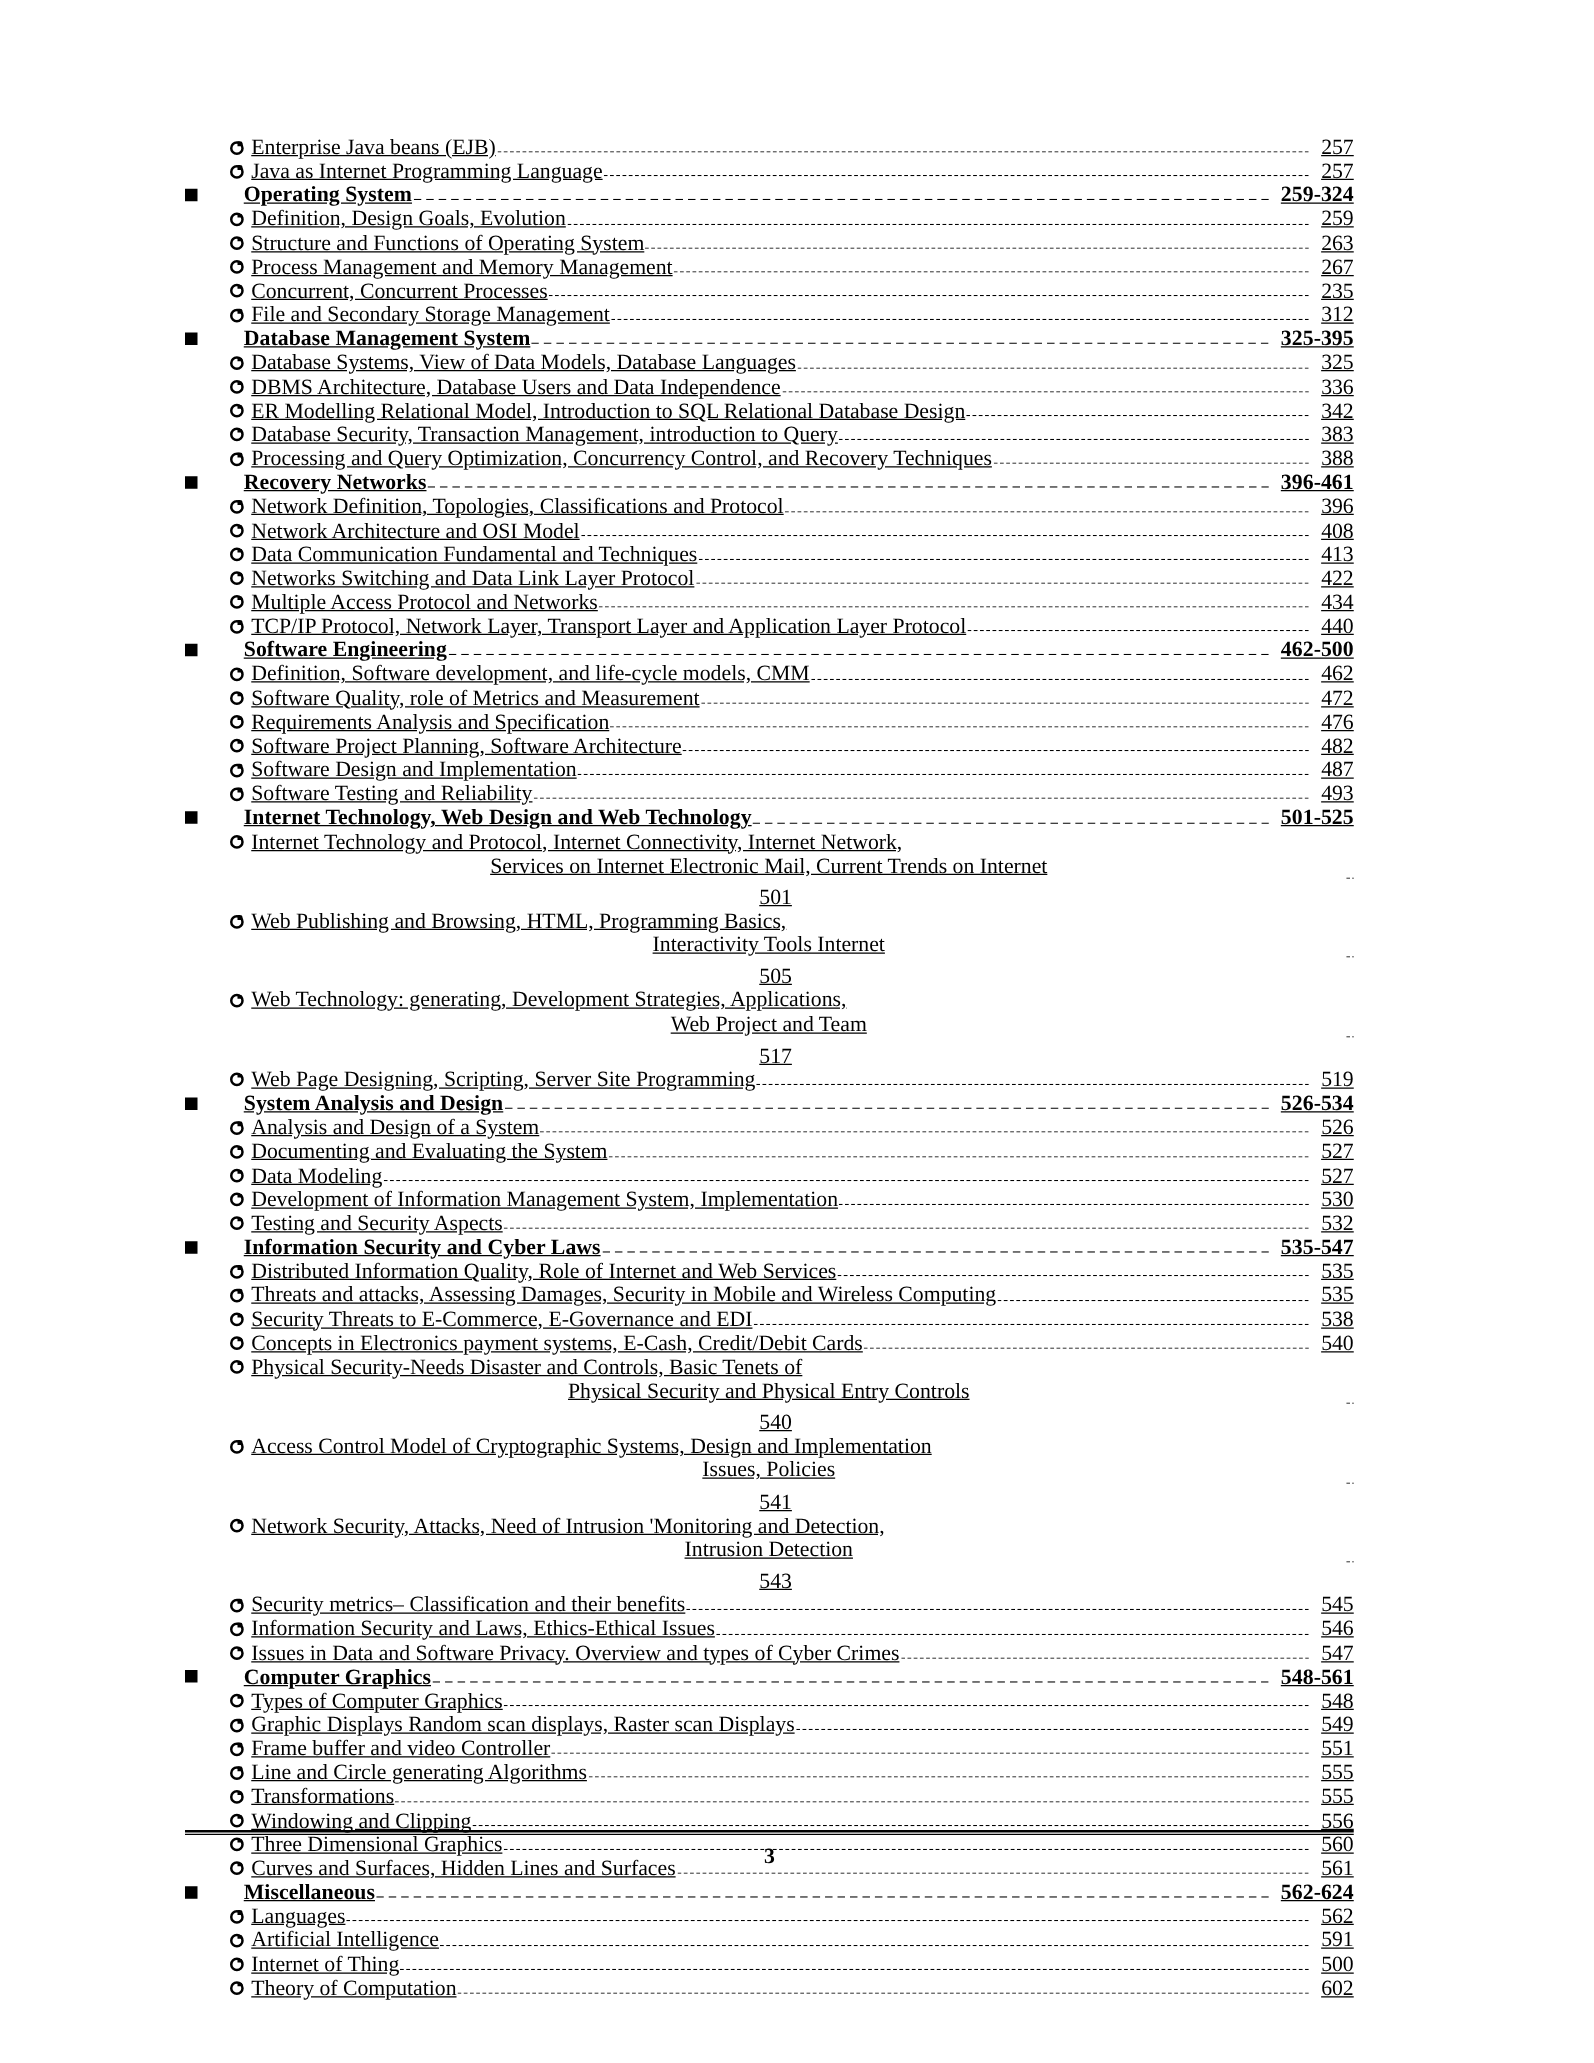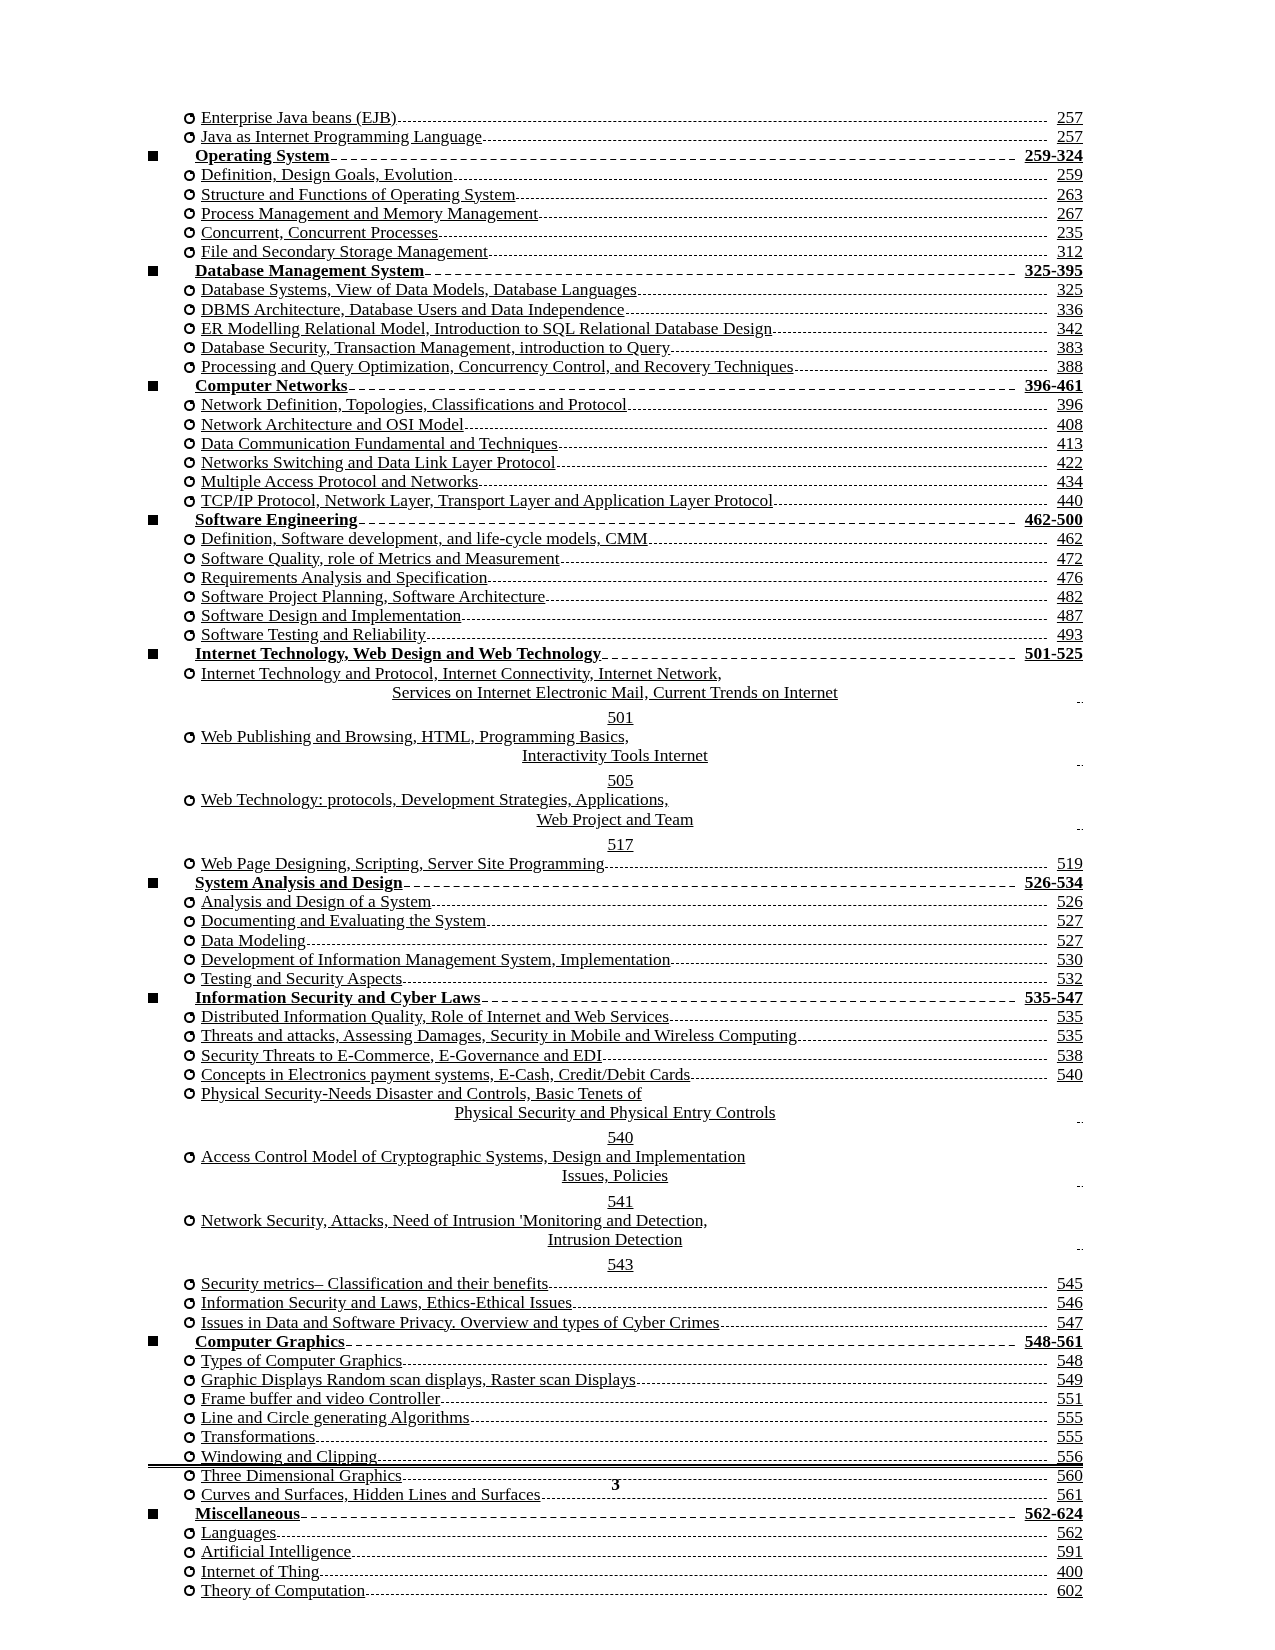--- a/index.html
+++ b/index.html
@@ -287,21 +287,21 @@
         <div class="line">
           <span class="bullet"><span class="circ"></span></span>
           <span class="label">Processing and Query Optimization, Concurrency Control, and Recovery Techniques</span>
           <span class="leader"></span>
           <span class="pageno">388</span>
         </div>
       </div>
       <div class="entry chapter">
         <div class="line">
           <span class="bullet"><span class="sq"></span></span>
-          <span class="label">Computer Networks</span>
+          <span class="label">Recovery Networks</span>
           <span class="leader"></span>
           <span class="pageno">396-461</span>
         </div>
       </div>
       <div class="entry topic">
         <div class="line">
           <span class="bullet"><span class="circ"></span></span>
           <span class="label">Network Definition, Topologies, Classifications and Protocol</span>
           <span class="leader"></span>
           <span class="pageno">396</span>
@@ -431,21 +431,21 @@
         <div class="cont">
           <span class="spacer"></span>
           <span class="label">Interactivity Tools Internet</span>
           <span class="leader"></span>
           <span class="pageno">505</span>
         </div>
       </div>
       <div class="entry topic">
         <div class="line">
           <span class="bullet"><span class="circ"></span></span>
-          <span class="label">Web Technology: protocols, Development Strategies, Applications,</span>
+          <span class="label">Web Technology: generating, Development Strategies, Applications,</span>
         </div>
         <div class="cont">
           <span class="spacer"></span>
           <span class="label">Web Project and Team</span>
           <span class="leader"></span>
           <span class="pageno">517</span>
         </div>
       </div>
       <div class="entry topic">
         <div class="line">
@@ -697,21 +697,21 @@
           <span class="label">Artificial Intelligence</span>
           <span class="leader"></span>
           <span class="pageno">591</span>
         </div>
       </div>
       <div class="entry topic">
         <div class="line">
           <span class="bullet"><span class="circ"></span></span>
           <span class="label">Internet of Thing</span>
           <span class="leader"></span>
-          <span class="pageno">400</span>
+          <span class="pageno">500</span>
         </div>
       </div>
       <div class="entry topic">
         <div class="line">
           <span class="bullet"><span class="circ"></span></span>
           <span class="label">Theory of Computation</span>
           <span class="leader"></span>
           <span class="pageno">602</span>
         </div>
       </div>

